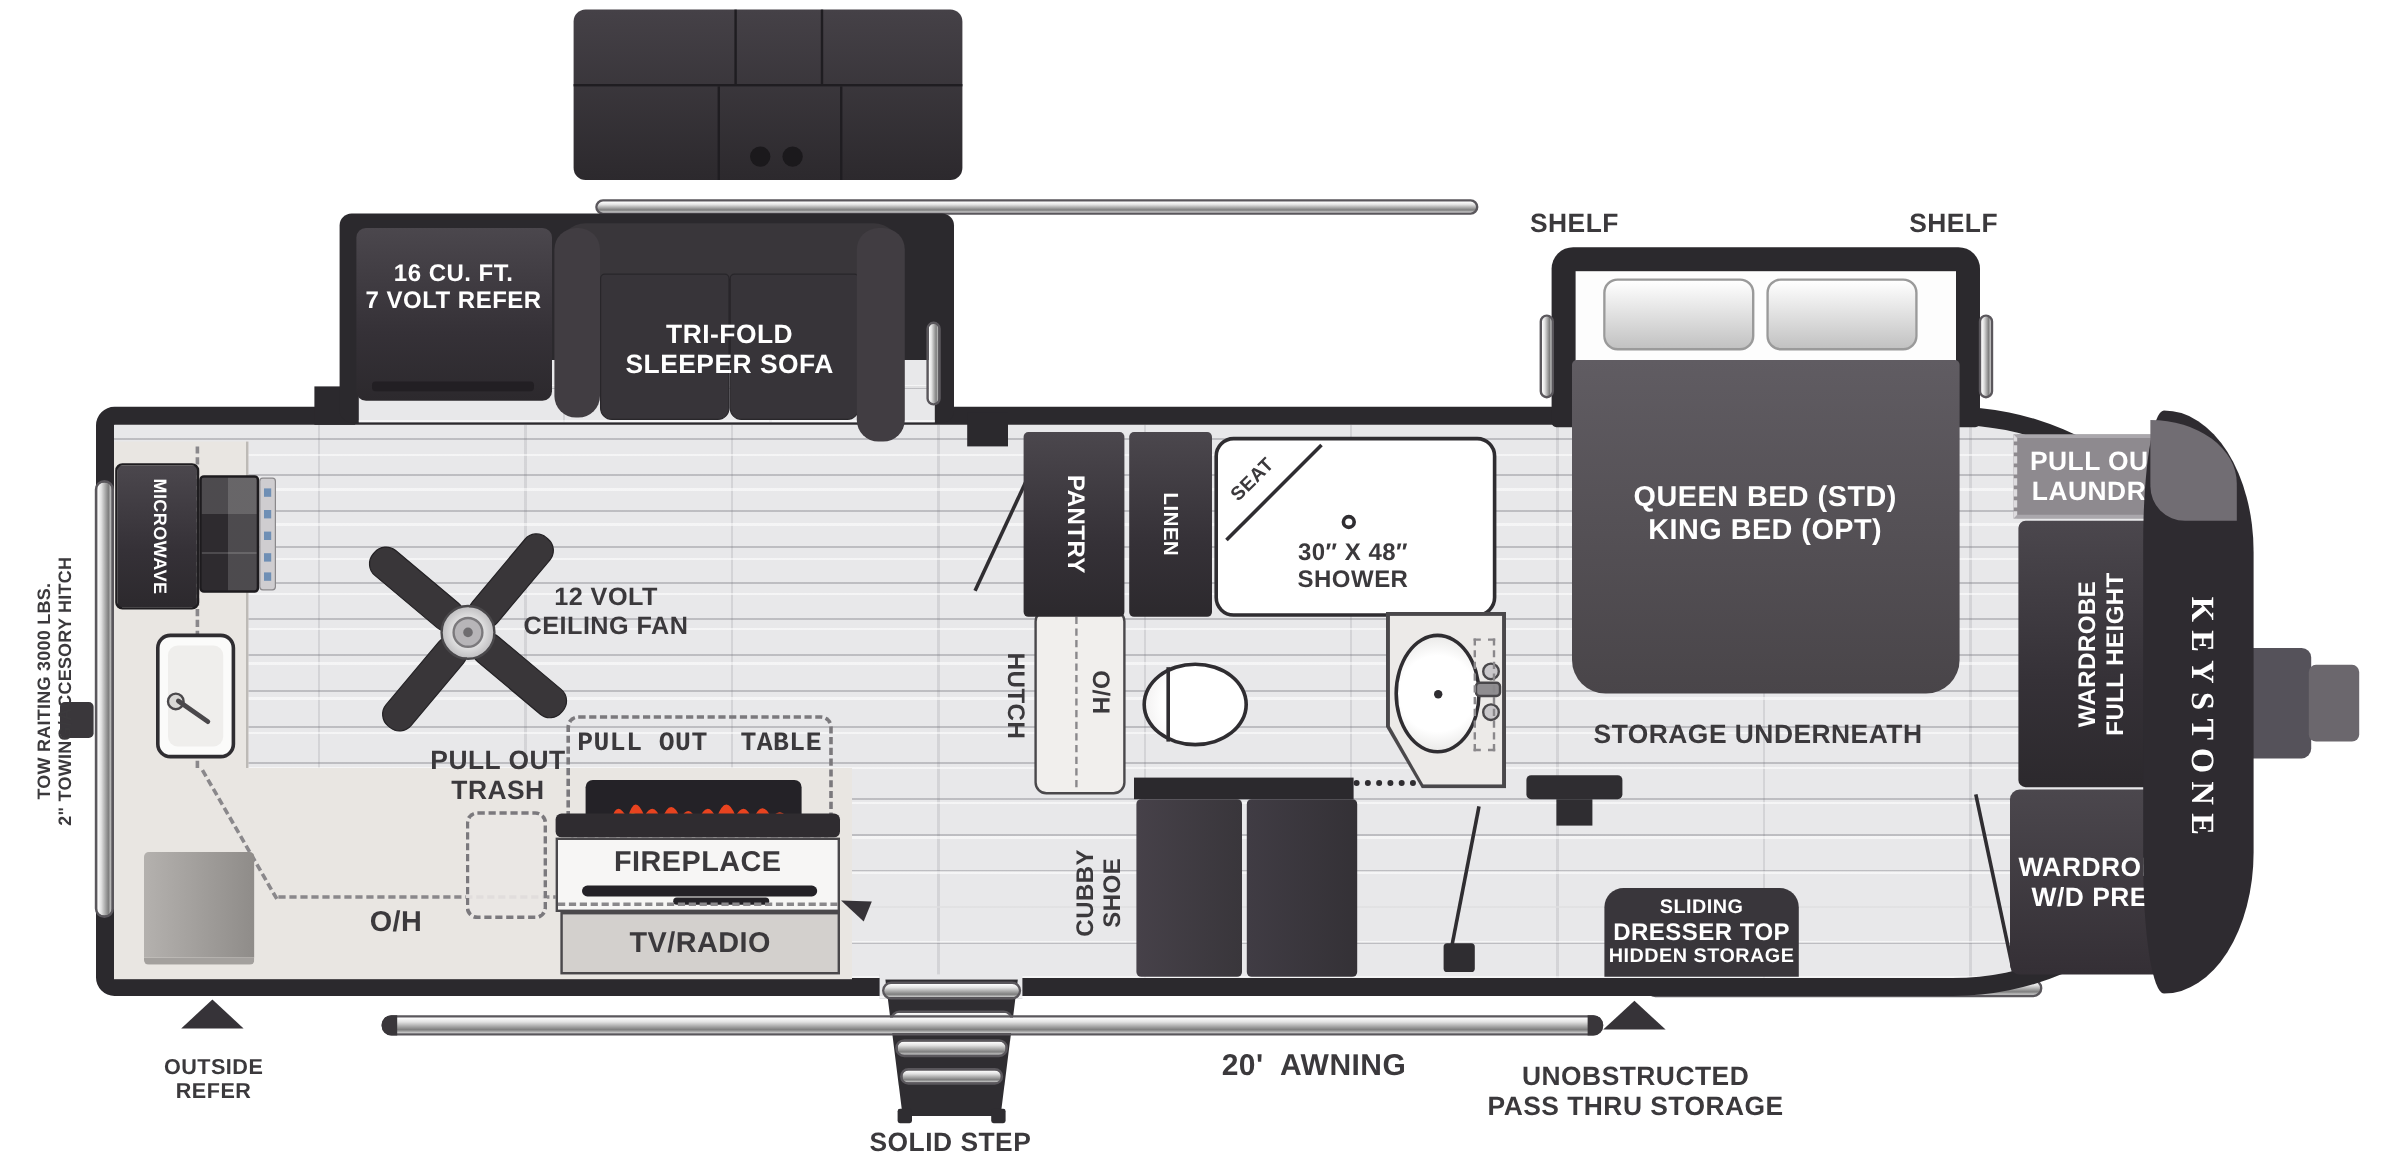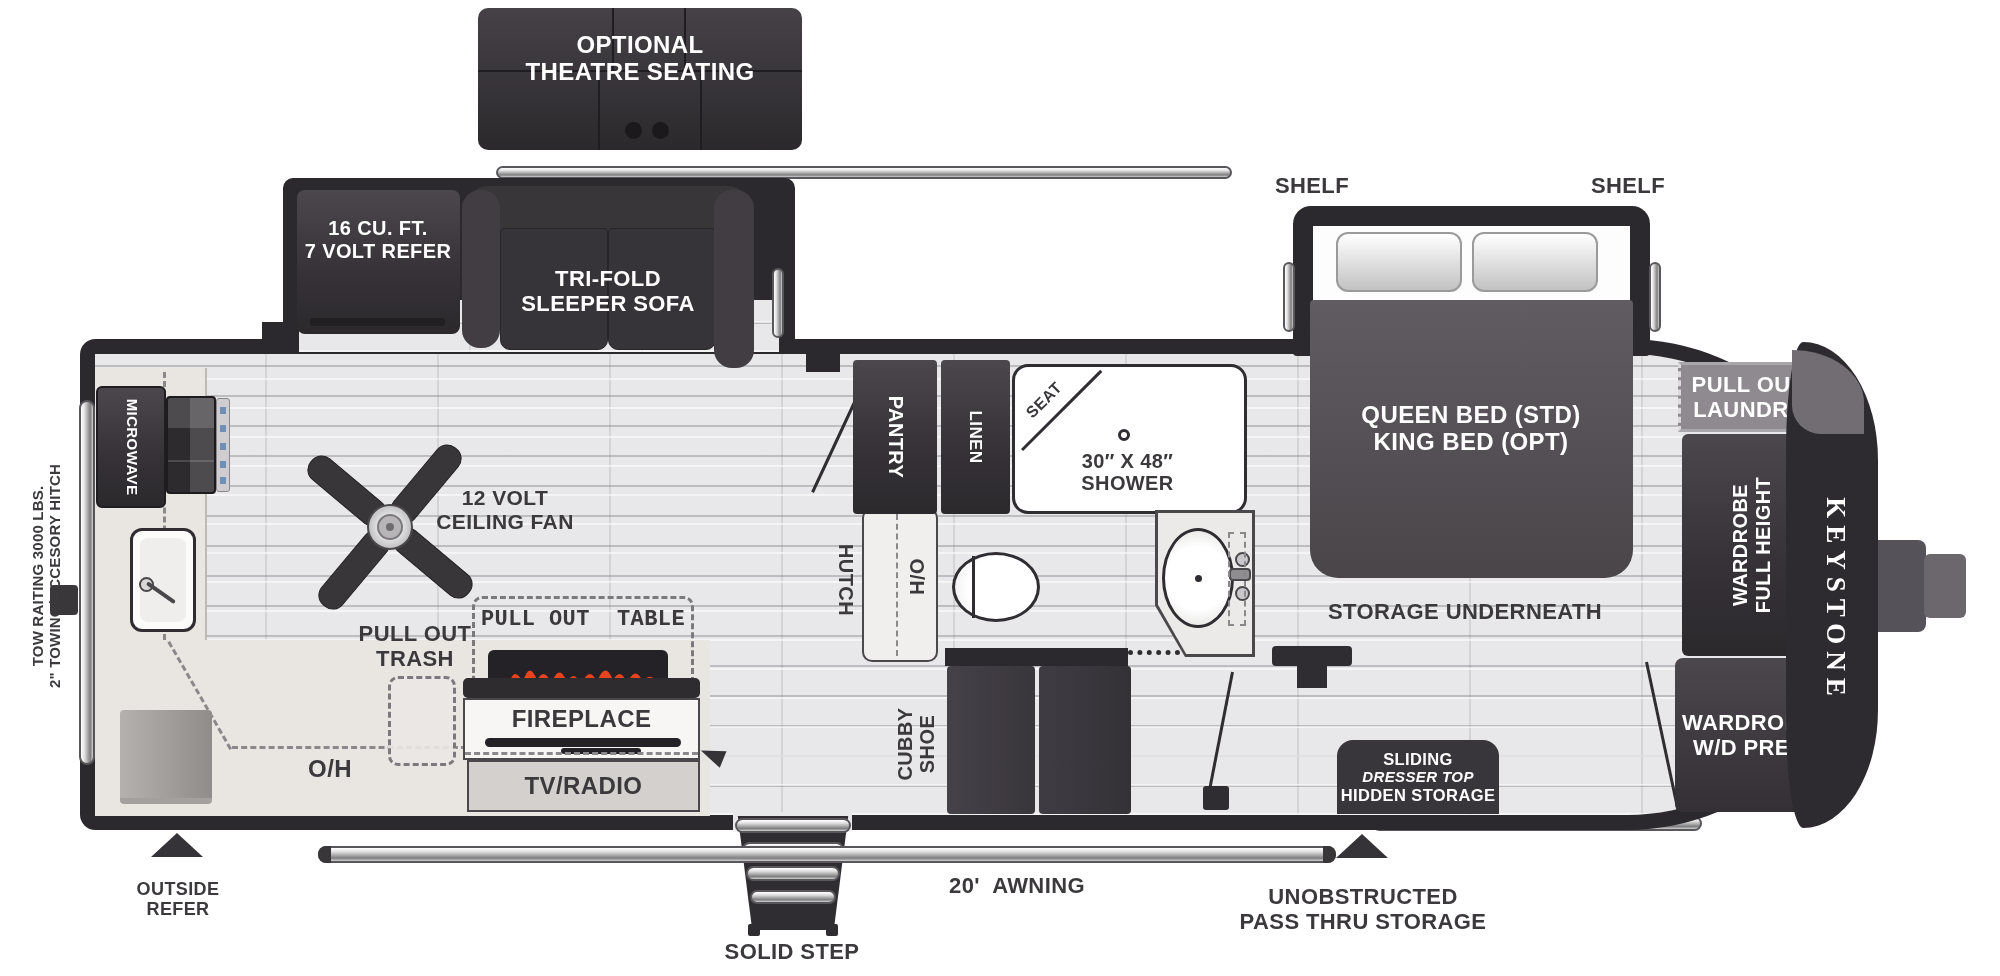--- a/index.html
+++ b/index.html
@@ -142,24 +142,20 @@
 
   <div class="abs" style="left:478px;top:8px;width:324px;height:142px;background:linear-gradient(180deg,#454147,#2c292d);border-radius:10px;">
     <div class="abs" style="left:0;top:62px;width:324px;height:2px;background:#1f1d21;"></div>
     <div class="abs" style="left:134px;top:0;width:2px;height:62px;background:#1f1d21;"></div>
     <div class="abs" style="left:206px;top:0;width:2px;height:62px;background:#1f1d21;"></div>
     <div class="abs" style="left:120px;top:64px;width:2px;height:78px;background:#1f1d21;"></div>
     <div class="abs" style="left:222px;top:64px;width:2px;height:78px;background:#1f1d21;"></div>
     <div class="abs" style="left:147px;top:114px;width:17px;height:17px;background:#1b191c;border-radius:50%;"></div>
     <div class="abs" style="left:174px;top:114px;width:17px;height:17px;background:#1b191c;border-radius:50%;"></div>
   </div>
-  <div class="abs wlbl cflex" style="left:490px;top:26px;width:300px;height:64px;font-size:24px;">
-    <span>OPTIONAL</span>
-    <span>THEATRE SEATING</span>
-  </div>
 
   <div class="abs lbl" style="left:790px;top:568px;width:110px;height:24px;font-size:20px;transform:rotate(90deg);">HUTCH</div>
   <div class="abs" style="left:862px;top:508px;width:76px;height:154px;background:#f1efed;border:2px solid #4a484b;border-radius:10px;box-sizing:border-box;">
     <div class="abs" style="left:32px;top:4px;width:0;height:142px;border-left:2px dashed #8a888b;"></div>
   </div>
   <div class="abs lbl" style="left:886px;top:565px;width:60px;height:24px;font-size:20px;transform:rotate(90deg);">O/H</div>
   <div class="abs line" style="left:855px;top:398px;width:3px;height:104px;transform:rotate(25deg);transform-origin:top center;"></div>
 
   <div class="abs darkbox" style="left:853px;top:360px;width:84px;height:154px;border-radius:4px;"></div>
   <div class="abs wlbl" style="left:820px;top:425px;width:150px;height:24px;font-size:20px;transform:rotate(90deg);">PANTRY</div>
@@ -210,21 +206,21 @@
   <div class="abs metalv" style="left:1283px;top:262px;width:12px;height:70px;"></div>
   <div class="abs metalv" style="left:1649px;top:262px;width:12px;height:70px;"></div>
   <div class="abs" style="left:1310px;top:300px;width:323px;height:278px;background:linear-gradient(180deg,#605c62,#494549);border-radius:4px 4px 28px 28px;"></div>
   <div class="abs wlbl cflex" style="left:1321px;top:398px;width:300px;height:60px;font-size:24px;">
     <span>QUEEN BED (STD)</span>
     <span>KING BED (OPT)</span>
   </div>
   <div class="abs lbl" style="left:1315px;top:600px;width:300px;font-size:22px;">STORAGE UNDERNEATH</div>
   <div class="abs cflex" style="left:1337px;top:740px;width:162px;height:74px;background:#39363b;border-radius:16px 16px 0 0;">
     <span class="wlbl" style="font-size:16.5px;">SLIDING</span>
-    <span class="wlbl" style="font-size:15px;font-style:italic;">DRESSER TOP</span>
+    <span class="wlbl" style="font-size:20px;">DRESSER TOP</span>
     <span class="wlbl" style="font-size:16.5px;">HIDDEN STORAGE</span>
   </div>
 
   <div class="abs cflex" style="left:1678px;top:362px;width:140px;height:70px;background:#8e8a8f;border:3px solid #aaa7ac;border-left:3px dashed #dddbde;box-sizing:border-box;">
     <span class="wlbl" style="font-size:22px;">PULL OUT</span>
     <span class="wlbl" style="font-size:22px;">LAUNDRY</span>
   </div>
   <div class="abs darkbox" style="left:1682px;top:434px;width:140px;height:222px;border-radius:6px;"></div>
   <div class="abs wlbl cflex" style="left:1647px;top:520px;width:210px;height:50px;font-size:20px;transform:rotate(-90deg);">
     <span>WARDROBE</span>
@@ -246,21 +242,21 @@
   <div class="abs metalh" style="left:746px;top:866px;width:94px;height:15px;"></div>
   <div class="abs metalh" style="left:750px;top:890px;width:86px;height:14px;"></div>
   <div class="abs" style="left:748px;top:924px;width:12px;height:12px;background:#2f2d31;border-radius:2px;"></div>
   <div class="abs" style="left:826px;top:924px;width:12px;height:12px;background:#2f2d31;border-radius:2px;"></div>
   <div class="abs lbl" style="left:692px;top:940px;width:200px;font-size:22px;">SOLID STEP</div>
 
   <div class="abs metalh" style="left:318px;top:846px;width:1018px;height:17px;">
     <div class="abs" style="left:-2px;top:-2px;width:13px;height:17px;background:#39363a;border-radius:8px 0 0 8px;"></div>
     <div class="abs" style="right:-2px;top:-2px;width:13px;height:17px;background:#39363a;border-radius:0 8px 8px 0;"></div>
   </div>
-  <div class="abs lbl" style="left:917px;top:874px;width:200px;font-size:22px;white-space:pre;">20'  AWNING</div>
+  <div class="abs lbl" style="left:995px;top:874px;width:200px;font-size:25px;white-space:pre;">20'  AWNING</div>
 
   <div class="abs tri-up" style="left:151px;top:833px;"></div>
   <div class="abs lbl cflex" style="left:118px;top:862px;width:120px;height:50px;font-size:18px;margin-top:12px;">
     <span>OUTSIDE</span>
     <span>REFER</span>
   </div>
 
   <div class="abs tri-up" style="left:1336px;top:834px;"></div>
   <div class="abs lbl cflex" style="left:1213px;top:884px;width:300px;height:52px;font-size:22px;">
     <span>UNOBSTRUCTED</span>

